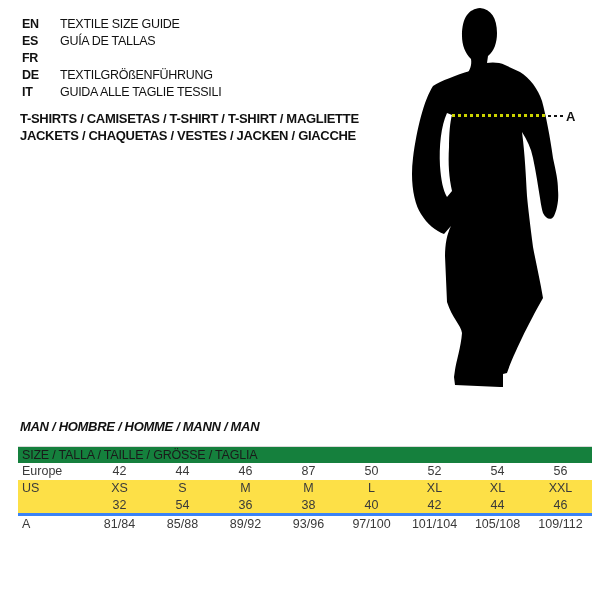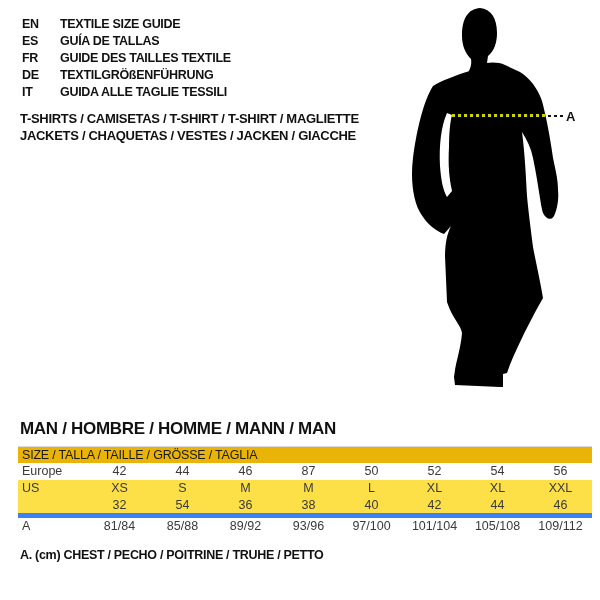--- a/index.html
+++ b/index.html
@@ -2,41 +2,41 @@
 <html><head>
 <meta charset="utf-8">
 <style>
   html,body{margin:0;padding:0;background:#fff;}
   .canvas{position:relative;width:600px;height:600px;background:#ffffff;overflow:hidden;
           font-family:"Liberation Sans","DejaVu Sans",sans-serif;color:#111;}
   
   .lang-block{position:absolute;left:22px;top:16px;}
   .lang-row{display:flex;height:17px;line-height:17px;}
   .lang-code{width:38px;font-size:12.5px;font-weight:700;letter-spacing:-0.3px;}
-  .lang-label{font-size:12.5px;font-weight:700;letter-spacing:-0.3px;white-space:nowrap;}
+  .lang-label{font-size:12.5px;font-weight:400;letter-spacing:-0.3px;white-space:nowrap;}
   
   .cat-block{position:absolute;left:20px;top:110px;}
   .cat-line{font-size:13px;font-weight:700;letter-spacing:-0.3px;line-height:17px;white-space:nowrap;}
   
   .figure{position:absolute;left:400px;top:0;width:200px;height:400px;}
   .dash-yellow{position:absolute;left:452px;top:114px;width:94px;height:3px;
     background:repeating-linear-gradient(90deg,var(--dash,#ccd400) 0 3.5px,transparent 3.5px 6px);}
   .dash-black{position:absolute;left:548px;top:115px;width:16px;height:2px;
     background:repeating-linear-gradient(90deg,#111 0 3.2px,transparent 3.2px 5.8px);}
   .measure-a{position:absolute;left:566px;top:109px;font-size:13px;font-weight:700;}
   
-  .section-title{position:absolute;left:20px;top:419px;font-size:17px;font-weight:700;
-    letter-spacing:-0.3px;white-space:nowrap;}
+  .section-title{position:absolute;left:20px;top:419px;font-size:13px;font-weight:700;
+    letter-spacing:-0.3px;white-space:nowrap;font-style:italic;}
   
   .size-table{position:absolute;left:18px;top:446px;width:574px;font-size:12.5px;}
-  .thead{height:17px;line-height:17px;background:#eab308;color:#1a1a1a;padding-left:4px;
+  .thead{height:17px;line-height:17px;background:#15803d;color:#1a1a1a;padding-left:4px;
     letter-spacing:-0.2px;box-sizing:border-box;border-top:1px solid #d9d9d9;}
   .trow{display:flex;height:17px;line-height:17px;color:#3a3a3a;}
   .trow.shaded{background:#fde047;}
-  .trow.edge{border-bottom:5px solid #3b82f6;height:16px;line-height:16px;}
+  .trow.edge{border-bottom:3px solid #3b82f6;height:16px;line-height:16px;}
   .tlabel{width:70px;padding-left:4px;box-sizing:border-box;}
   .tcell{flex:1;text-align:center;}
   
   .footnote{position:absolute;left:20px;top:548px;font-size:12.5px;font-weight:700;
     letter-spacing:-0.3px;white-space:nowrap;}
 </style>
 </head>
 <body>
 
 <div class="canvas">
@@ -45,21 +45,20 @@
     <div class="lang-row">
       <span class="lang-code">EN</span>
       <span class="lang-label">TEXTILE SIZE GUIDE</span>
     </div>
     <div class="lang-row">
       <span class="lang-code">ES</span>
       <span class="lang-label">GUÍA DE TALLAS</span>
     </div>
     <div class="lang-row">
       <span class="lang-code">FR</span>
-      <span class="lang-label">GUIDE DES TAILLES TEXTILE</span>
     </div>
     <div class="lang-row">
       <span class="lang-code">DE</span>
       <span class="lang-label">TEXTILGRÖßENFÜHRUNG</span>
     </div>
     <div class="lang-row">
       <span class="lang-code">IT</span>
       <span class="lang-label">GUIDA ALLE TAGLIE TESSILI</span>
     </div>
   </div>
@@ -164,15 +163,14 @@
       <div class="tcell">85/88</div>
       <div class="tcell">89/92</div>
       <div class="tcell">93/96</div>
       <div class="tcell">97/100</div>
       <div class="tcell">101/104</div>
       <div class="tcell">105/108</div>
       <div class="tcell">109/112</div>
     </div>
   </div>
 
-  <div class="footnote">A. (cm) CHEST / PECHO / POITRINE / TRUHE / PETTO</div>
 
 </div>
 
 </body></html>

